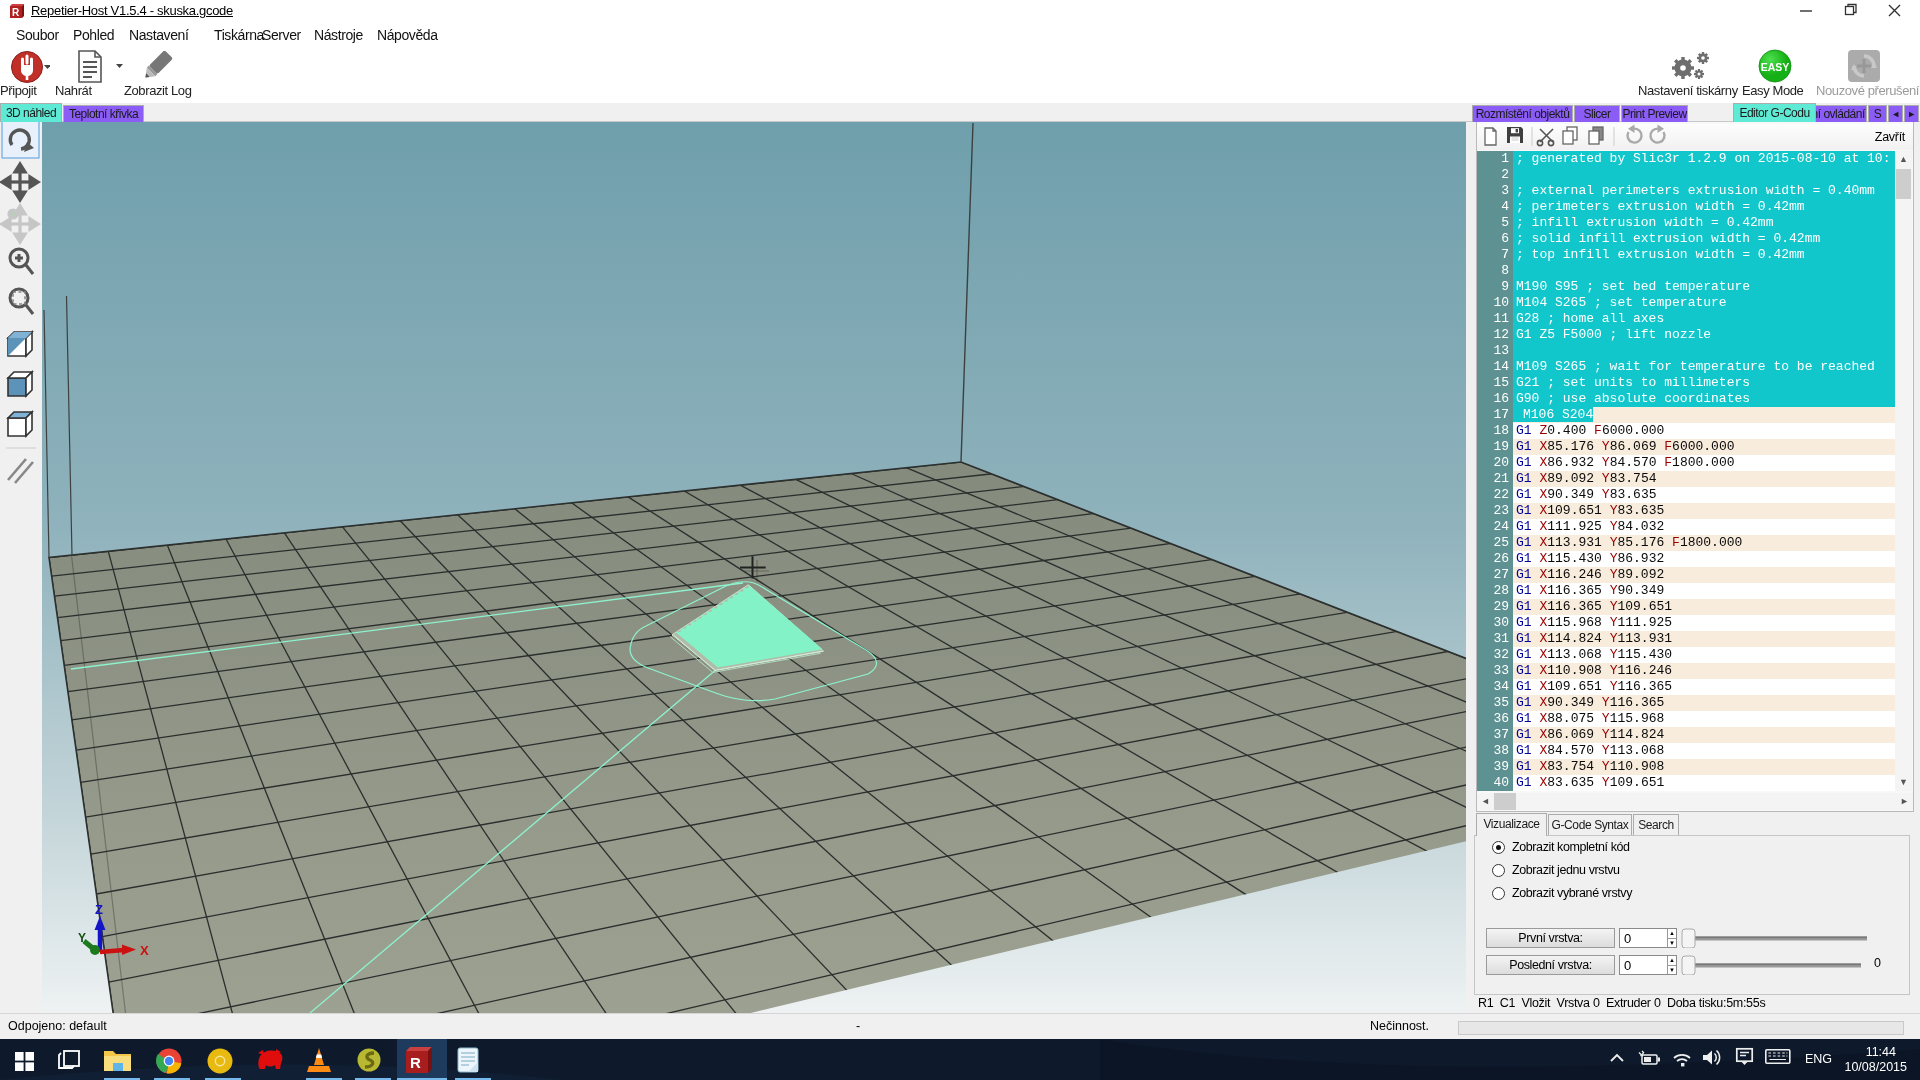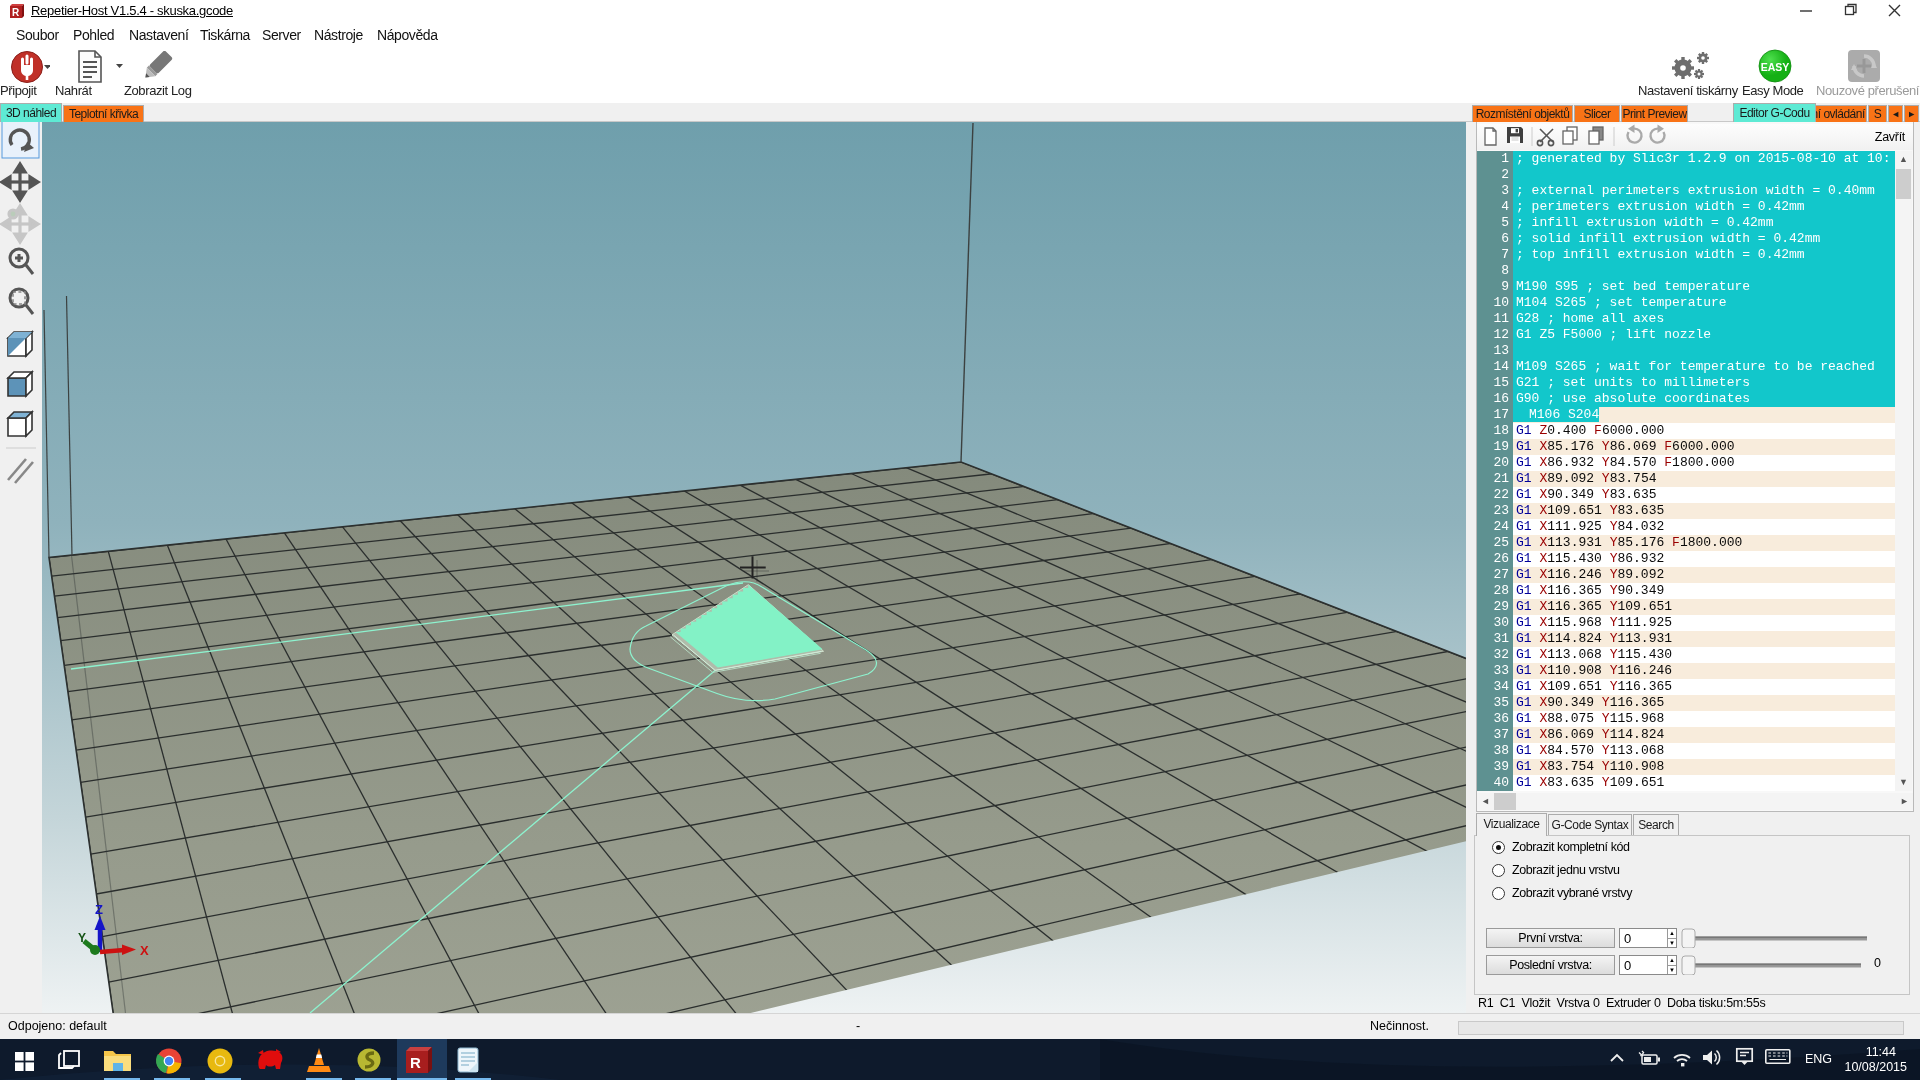--- a/index.html
+++ b/index.html
@@ -9,21 +9,21 @@
 #title-text { left:31px; top:3px; font-size:13px; letter-spacing:-0.3px; color:#000;text-decoration:underline; }
 
 #menubar { left:0; top:22px; width:1920px; height:25px; background:#fff; font-size:14px; letter-spacing:-0.4px; color:#111; }
 #menubar span { position:absolute; top:5px; }
 
 #toolbar { left:0; top:47px; width:1920px; height:56px; background:#fff; }
 .tlabel { position:absolute; font-size:13px; letter-spacing:-0.4px; color:#222; top:36px; white-space:nowrap; }
 .gray { color:#9a9a9a; }
 
 #tabrow { left:0; top:103px; width:1920px; height:19px; background:#f0f0f0; border-bottom:1px solid #c8c8c8; }
-.tab { position:absolute; top:2px; height:17px; background:#f97316; border:1px solid #acacac; border-bottom:none; font-size:12px; letter-spacing:-0.5px; color:#1a1a1a; text-align:center; line-height:16px; padding:0; white-space:nowrap; overflow:hidden; }
+.tab { position:absolute; top:2px; height:17px; background:#8b5cf6; border:1px solid #acacac; border-bottom:none; font-size:12px; letter-spacing:-0.5px; color:#1a1a1a; text-align:center; line-height:16px; padding:0; white-space:nowrap; overflow:hidden; }
 .tab.active { background:#5eead4; top:0; height:19px; line-height:19px; z-index:2; }
 
 #lstrip { left:0; top:122px; width:42px; height:891px; background:#f0f0f0; }
 
 #view3d { left:42px; top:122px; width:1424px; height:891px; }
 
 #split { left:1466px; top:122px; width:10px; height:891px; background:#f0f0f0; }
 
 #rpanel { left:1466px; top:122px; width:454px; height:891px; background:#f0f0f0; }
 #redit { position:absolute; left:10px; top:0px; width:438px; height:690px; background:#f8f8f8; border:1px solid #b9b9b9; border-top:none; }
@@ -31,21 +31,21 @@
 #zavrit { position:absolute; right:8px; top:6px; font-size:12.5px; letter-spacing:-0.3px; color:#000; }
 #codewrap { position:absolute; left:0px; top:29px; width:420px; height:640px; overflow:hidden; background:#fff; font-family:"Liberation Mono",monospace; font-size:13px; }
 .row { height:16px; white-space:pre; position:relative; line-height:16px; }
 .ln { display:inline-block; width:36px; background:#5e9191; color:#fff; text-align:right; padding-right:4px; height:16px; }
 .cd { position:absolute; left:39px; top:0; height:16px; }
 .row.sel .cd { left:36px; padding-left:3px; right:0; background:#12c7cb; }
 .row.odd { background:#f8ecdc; }
 .row.even { background:#fff; }
 .selt { color:#fff; }
 .selpart { background:#12c7cb; color:#fff; margin-left:0px; }
-.row.odd .cd .selpart { position:relative; left:-3px; padding-left:16px; }
+.row.odd .cd .selpart { position:relative; left:-3px; padding-left:10px; }
 .g { color:#00009a; } .p { color:#9a0000; } .n { color:#0a0a0a; }
 #vscroll { position:absolute; right:1px; top:29px; width:17px; height:640px; background:#f4f4f4; }
 #hscroll { position:absolute; left:0; bottom:1px; width:436px; height:17px; background:#f4f4f4; }
 
 .ltab { position:absolute; height:22px; background:#f0f0f0; border:1px solid #acacac; border-bottom:none; font-size:12px; letter-spacing:-0.4px; color:#1a1a1a; line-height:21px; padding:0; text-align:center; white-space:nowrap; overflow:hidden; }
 .ltab.active { background:#f0f0f0; z-index:3; height:23px; }
 #groupbox { position:absolute; left:8px; top:713px; width:436px; height:160px; border:1px solid #c5c5c5; background:#f0f0f0; }
 .radio { position:absolute; width:13px; height:13px; border:1px solid #333; border-radius:50%; background:#fff; }
 .radio.on::after { content:""; position:absolute; left:3px; top:3px; width:5px; height:5px; background:#111; border-radius:50%; }
 .rlabel { position:absolute; font-size:12.5px; letter-spacing:-0.4px; color:#000; }
@@ -72,21 +72,21 @@
     <rect x="55.5" y="6.5" width="8" height="8" fill="none" stroke="#333" stroke-width="1.3"></rect>
     <path d="M 58 6.5 L 58 4.5 L 66 4.5 L 66 12.5 L 63.5 12.5" fill="none" stroke="#333" stroke-width="1.3"></path>
     <path d="M 99 5 L 110 16 M 110 5 L 99 16" stroke="#333" stroke-width="1.4"></path>
   </svg>
 </div>
 
 <div class="abs" id="menubar">
   <span style="left:16px">Soubor</span>
   <span style="left:73px">Pohled</span>
   <span style="left:129px">Nastavení</span>
-  <span style="left:200px">Tiskárna</span>
+  <span style="left:214px">Tiskárna</span>
   <span style="left:262px">Server</span>
   <span style="left:314px">Nástroje</span>
   <span style="left:377px">Nápověda</span>
 </div>
 
 <div class="abs" id="toolbar">
 
   <svg class="abs" style="left:10px;top:4px" width="40" height="32" viewBox="0 0 40 32">
     <circle cx="17" cy="16" r="15.5" fill="#c03028"></circle>
     <circle cx="17" cy="16" r="15.5" fill="none" stroke="#8a1f1a" stroke-width="1"></circle>

